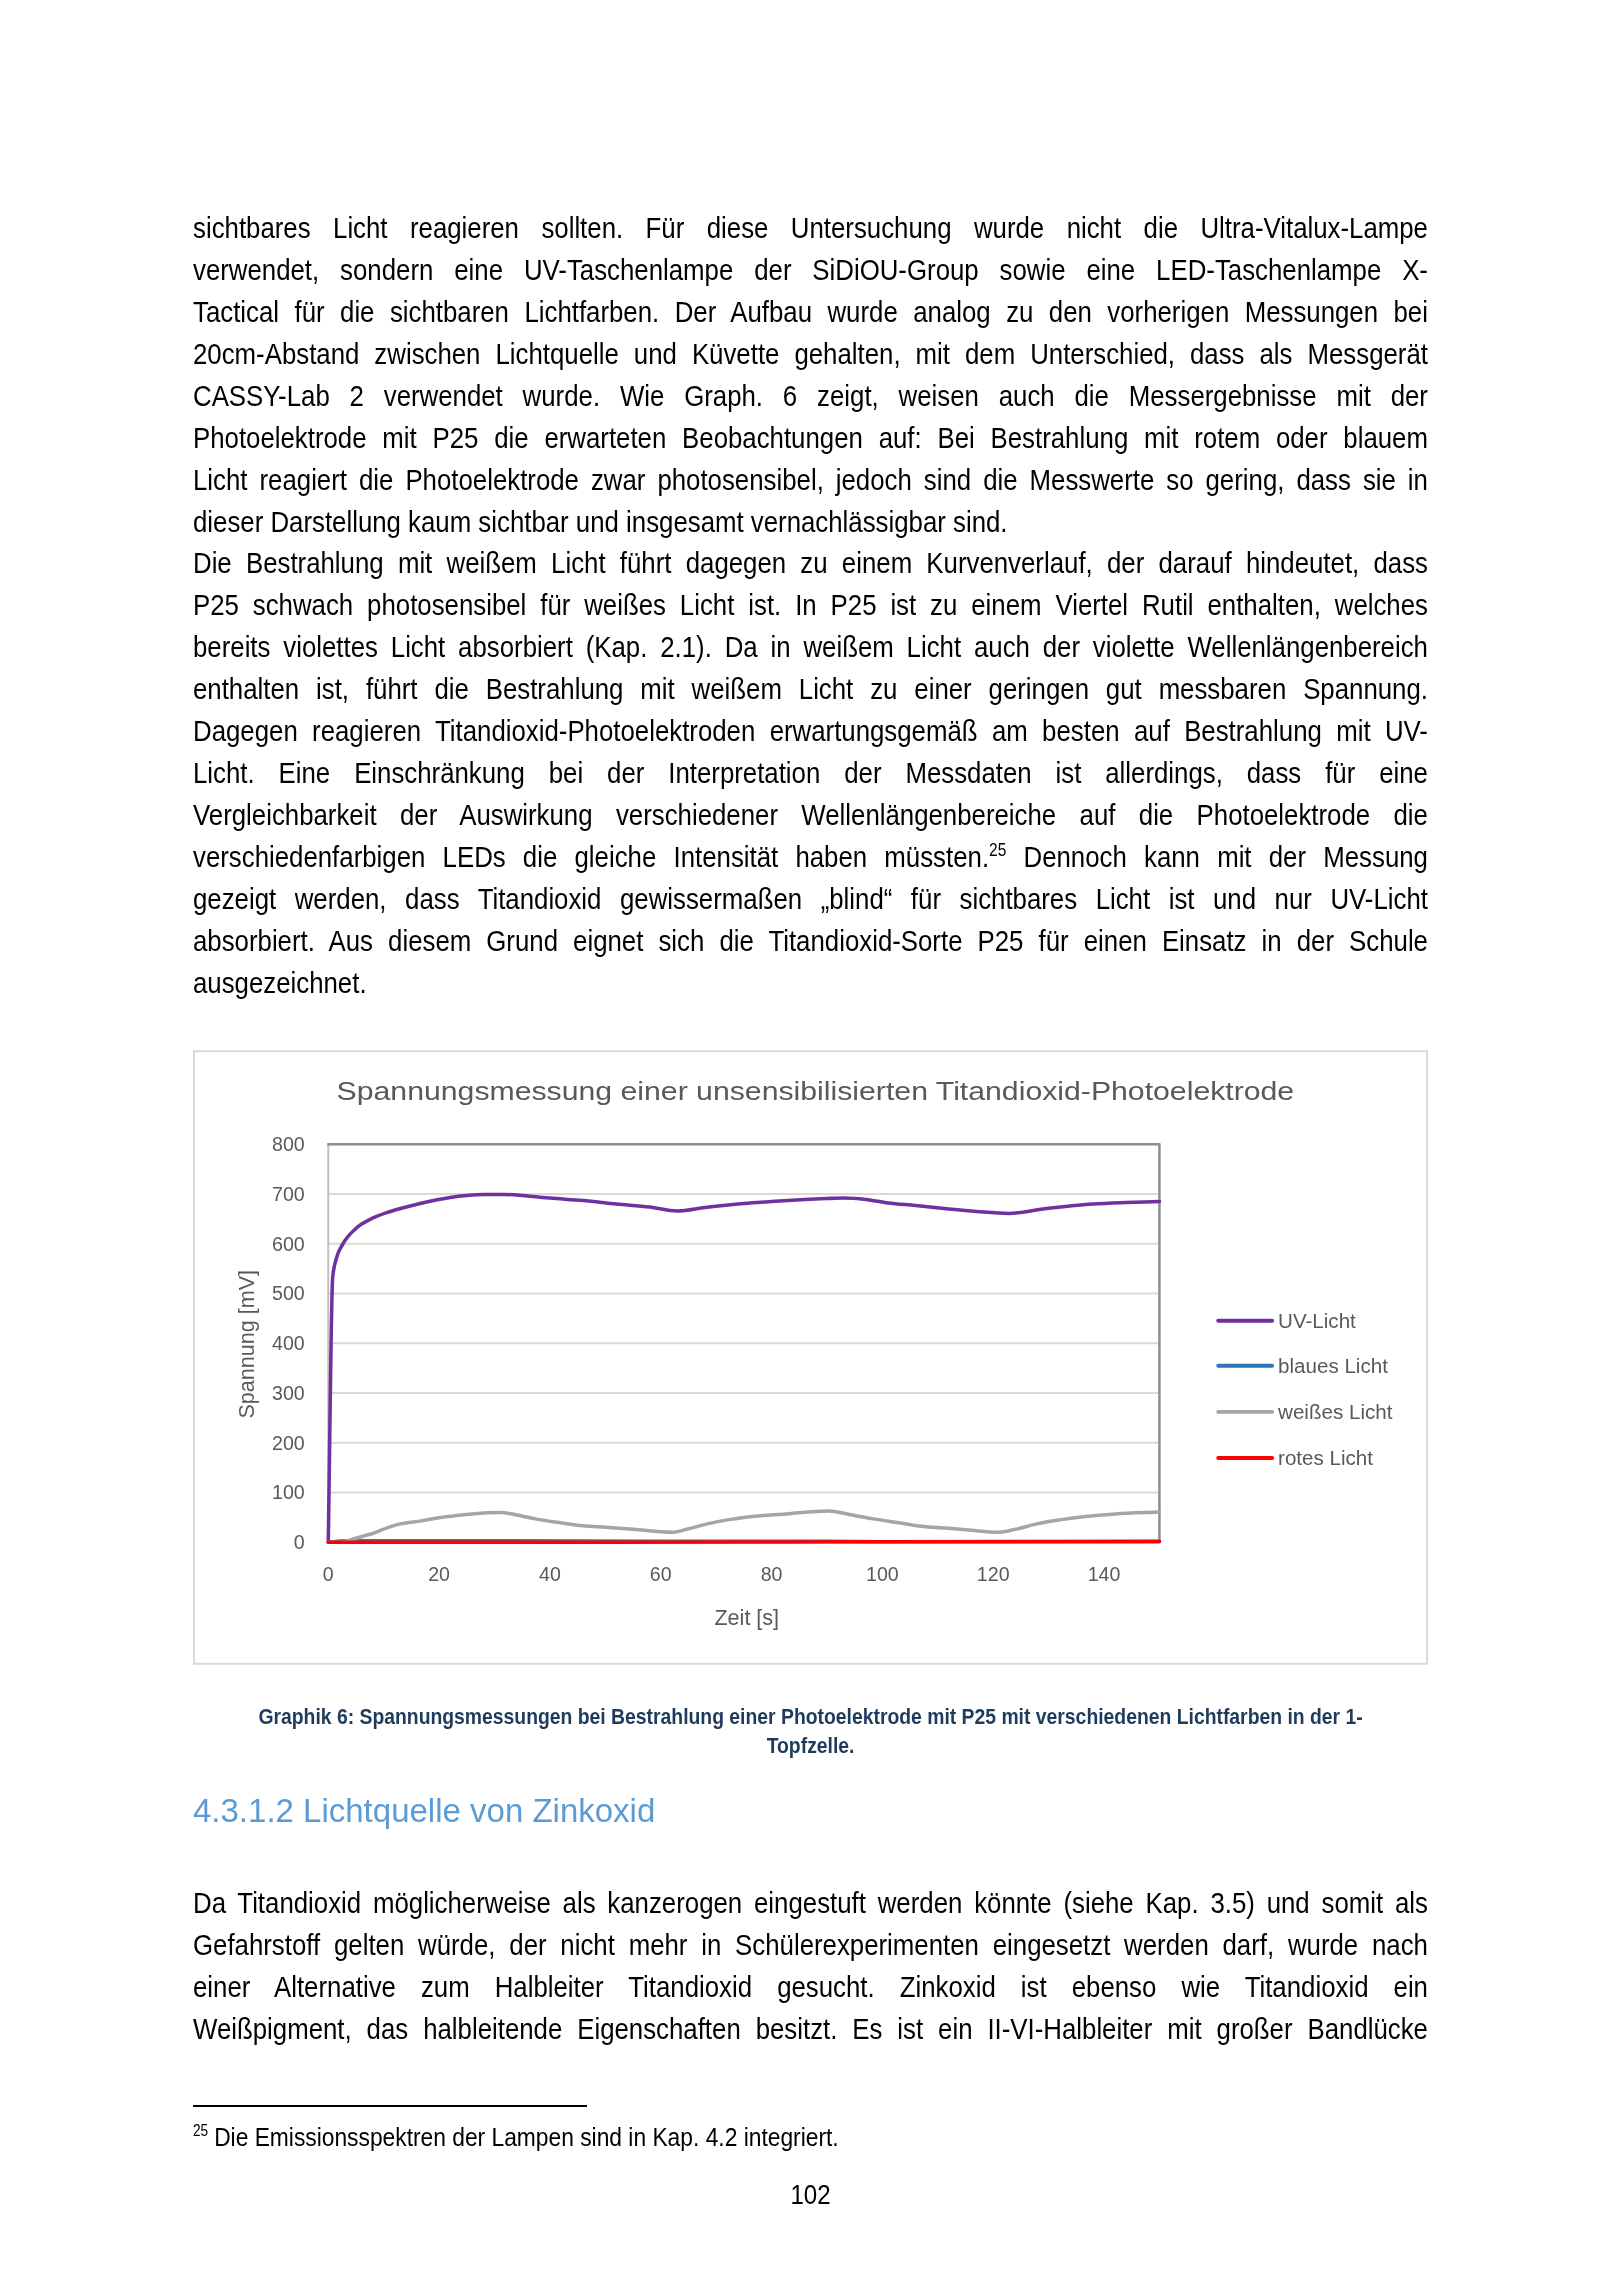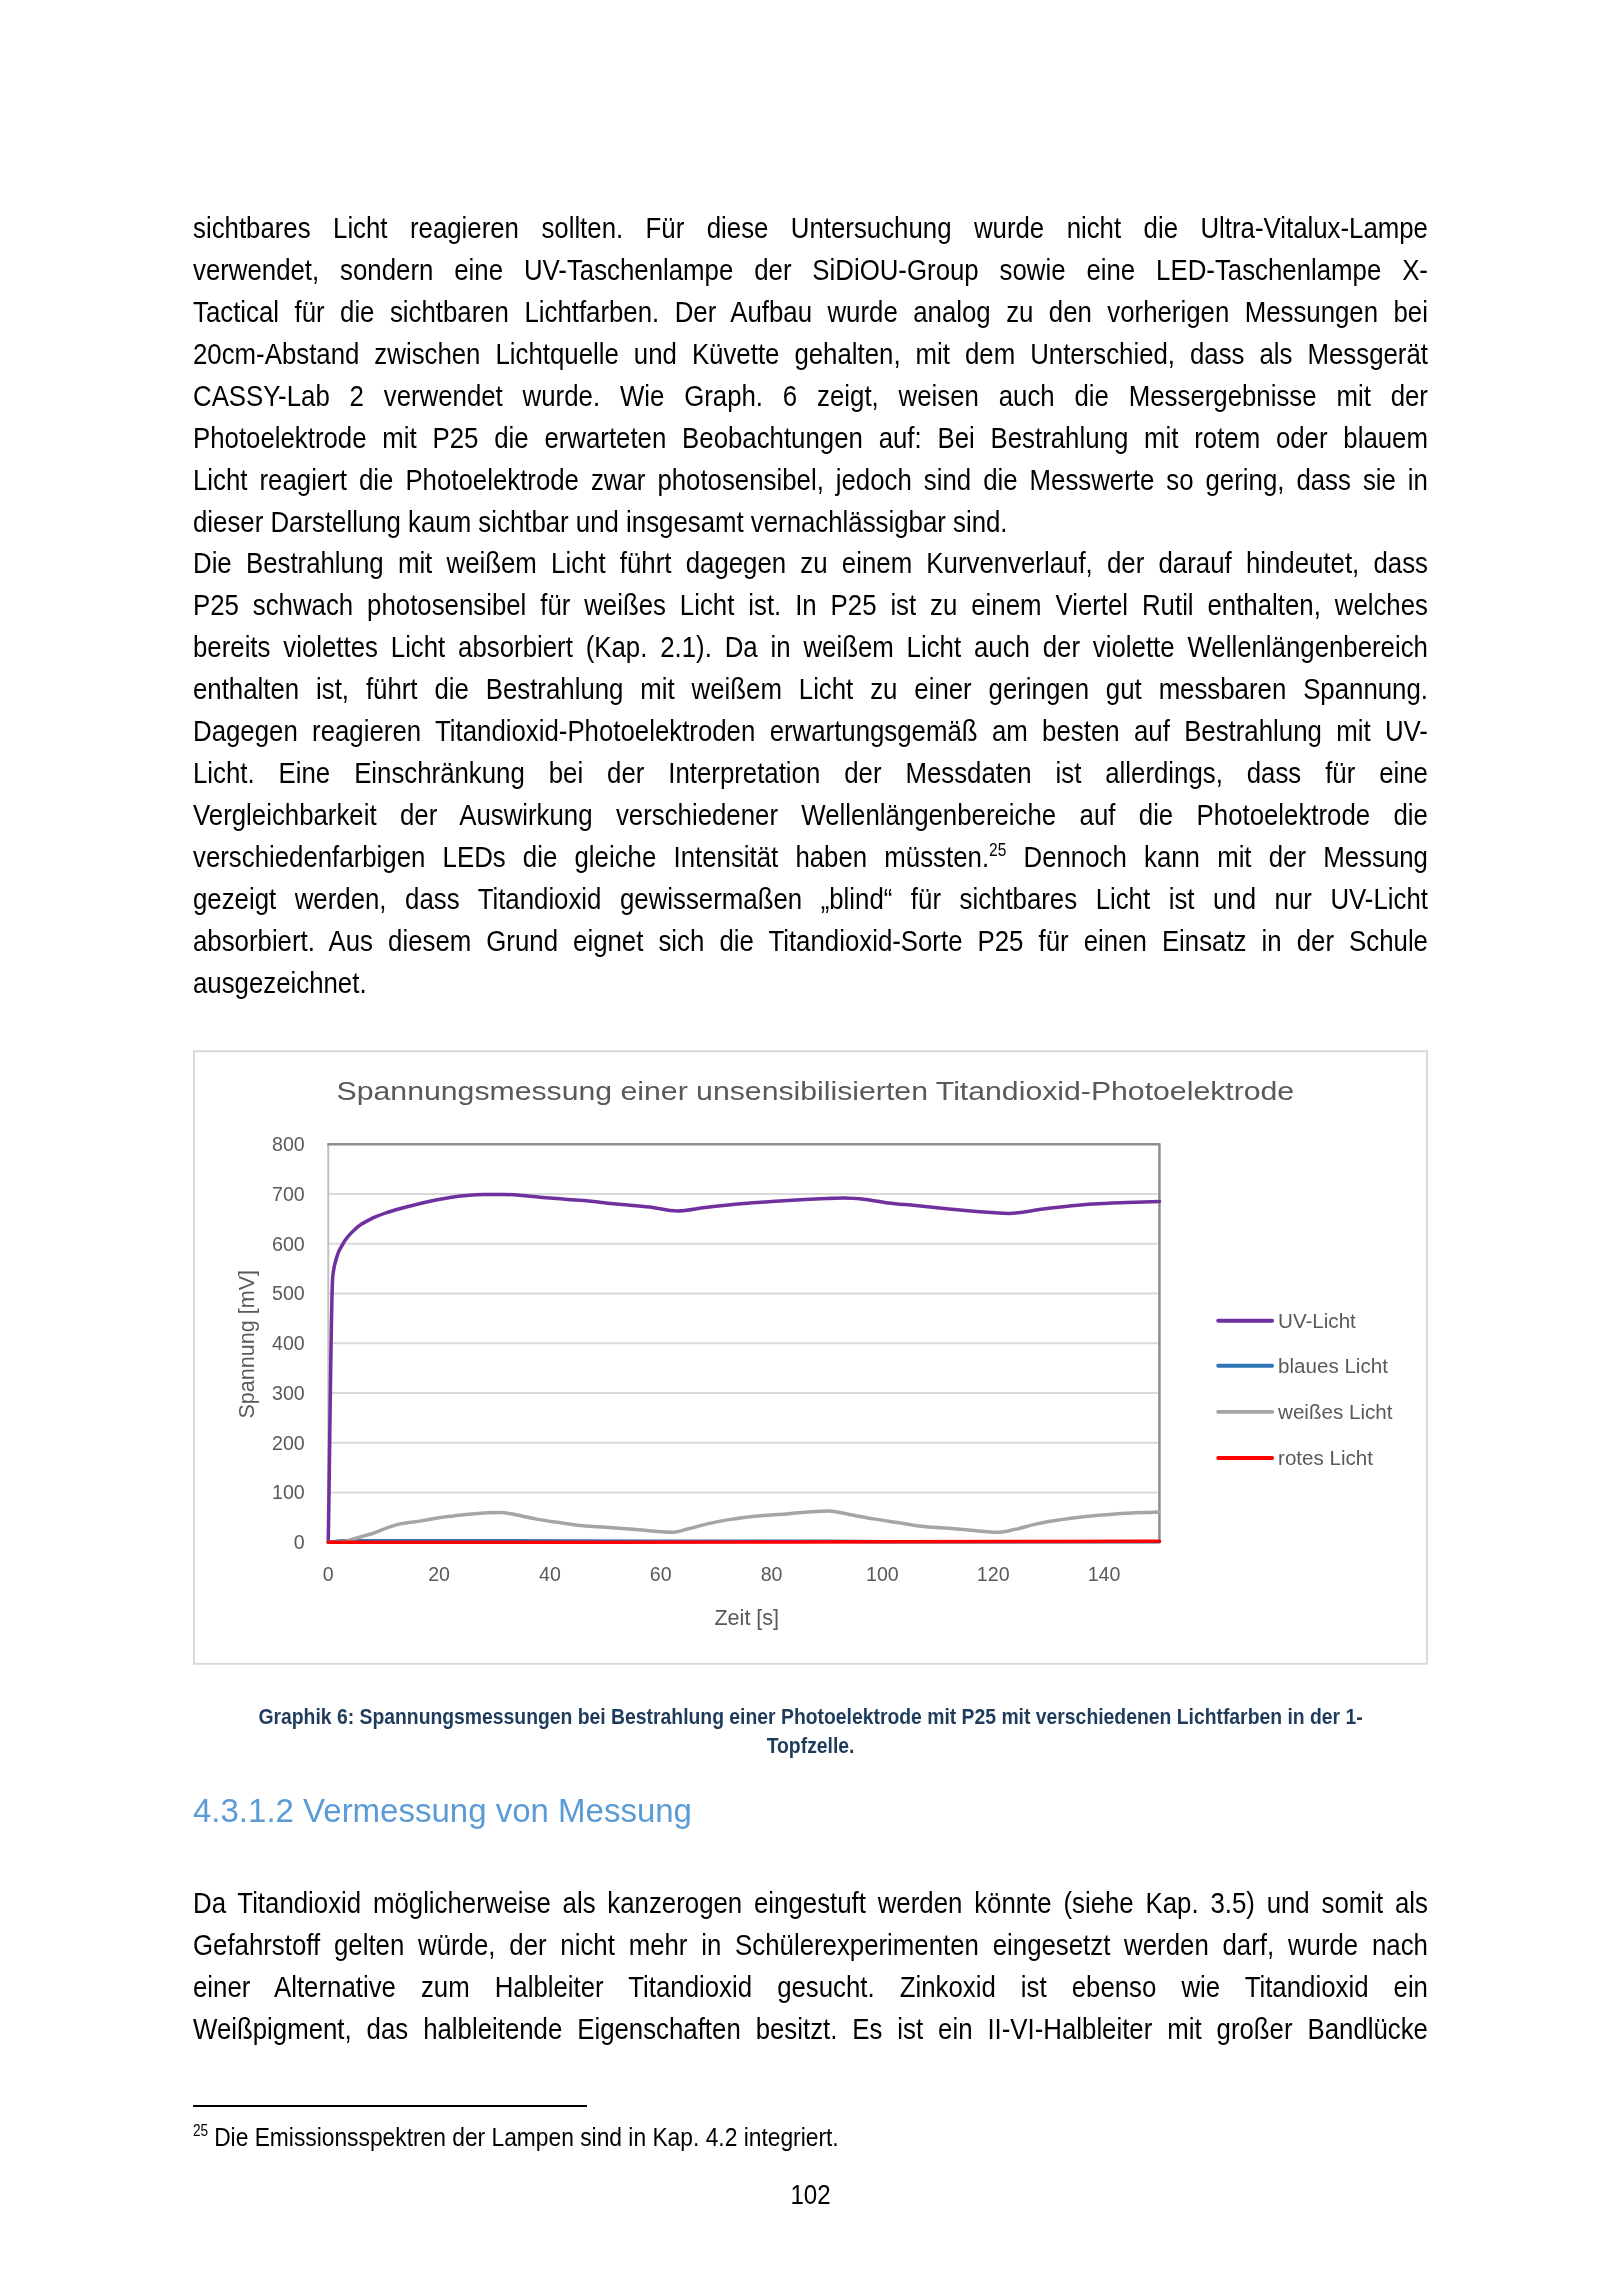--- a/index.html
+++ b/index.html
@@ -189,21 +189,21 @@
         <g>
           <line x1="1243" x2="1298" y1="1471" y2="1471" stroke="#FF0000" stroke-width="4" stroke-linecap="round"></line>
           <text x="1304" y="1478" font-size="21">rotes Licht</text>
         </g>
       </g>
   </svg>
 
   <div class="caption-line" style="top:1686px;">Graphik 6: Spannungsmessungen bei Bestrahlung einer Photoelektrode mit P25 mit verschiedenen Lichtfarben in der 1-</div>
   <div class="caption-line" style="top:1715px;">Topfzelle.</div>
 
-  <div class="heading">4.3.1.2 Vermessung von Messung</div>
+  <div class="heading">4.3.1.2 Lichtquelle von Zinkoxid</div>
 
   <div class="para" style="top:1866px;">
     <div class="ln">Da Titandioxid möglicherweise als kanzerogen eingestuft werden könnte (siehe Kap. 3.5) und somit als</div>
     <div class="ln">Gefahrstoff gelten würde, der nicht mehr in Schülerexperimenten eingesetzt werden darf, wurde nach</div>
     <div class="ln">einer Alternative zum Halbleiter Titandioxid gesucht. Zinkoxid ist ebenso wie Titandioxid ein</div>
     <div class="ln">Weißpigment, das halbleitende Eigenschaften besitzt. Es ist ein II-VI-Halbleiter mit großer Bandlücke</div>
   </div>
 
   <div class="footnote-rule"></div>
   <div class="footnote"><sup>25</sup><span class="fn-text">Die Emissionsspektren der Lampen sind in Kap. 4.2 integriert.</span></div>

